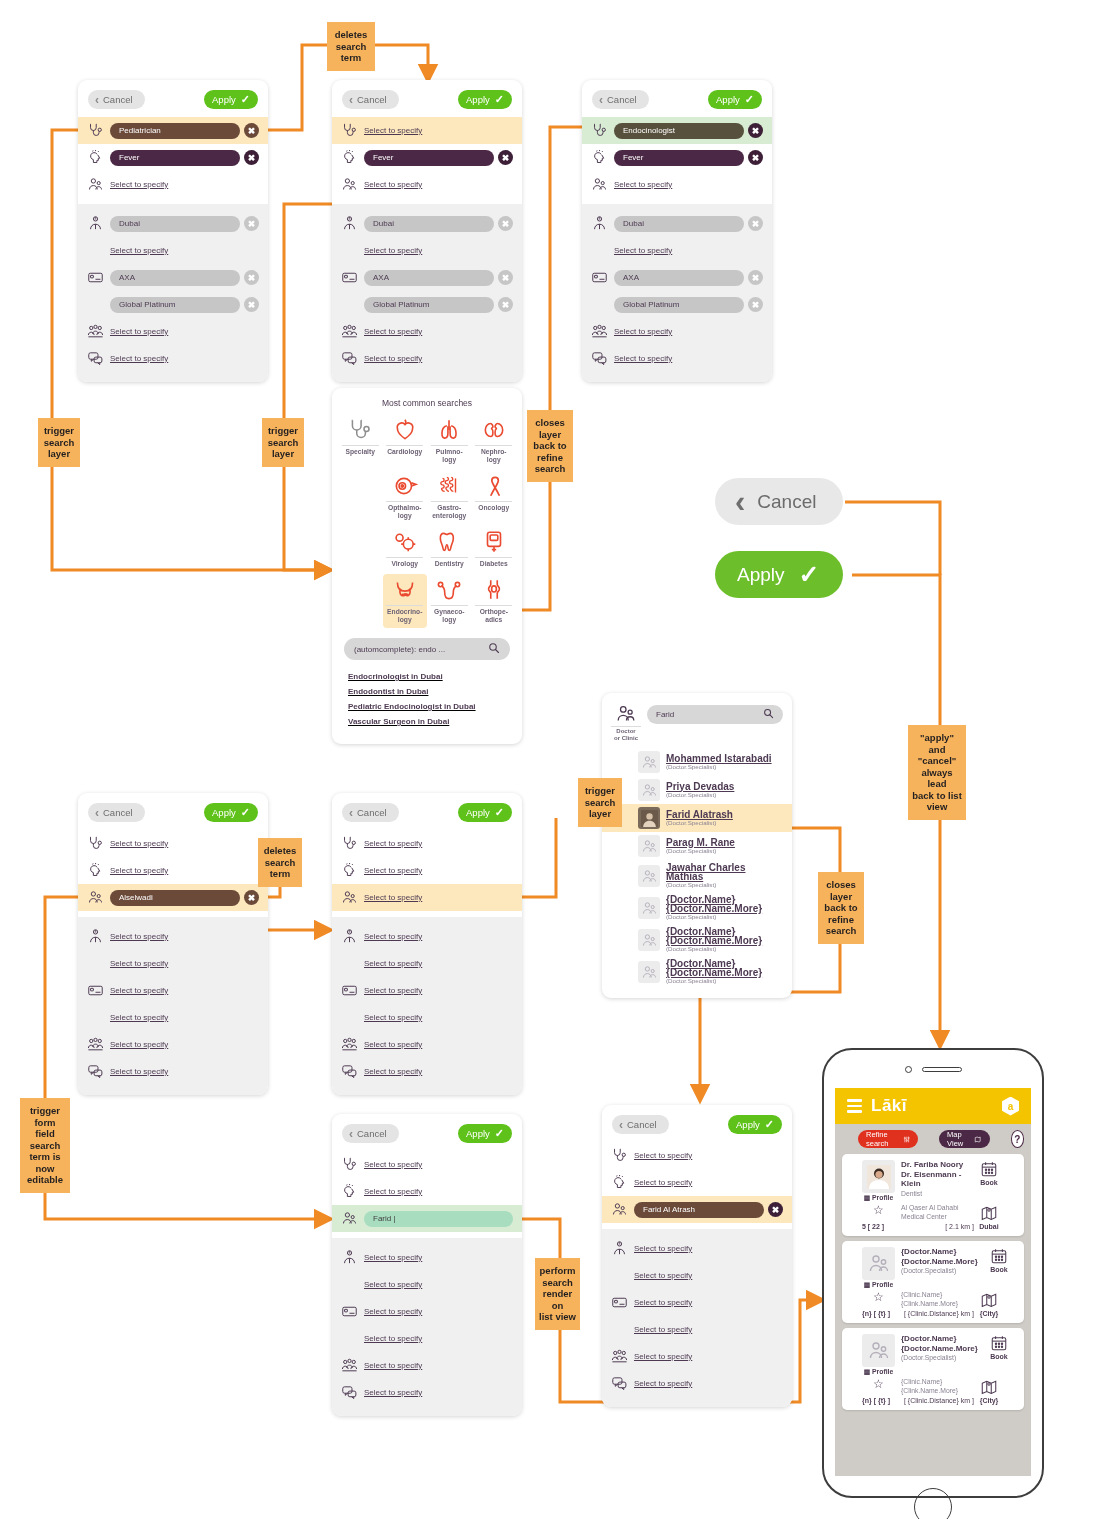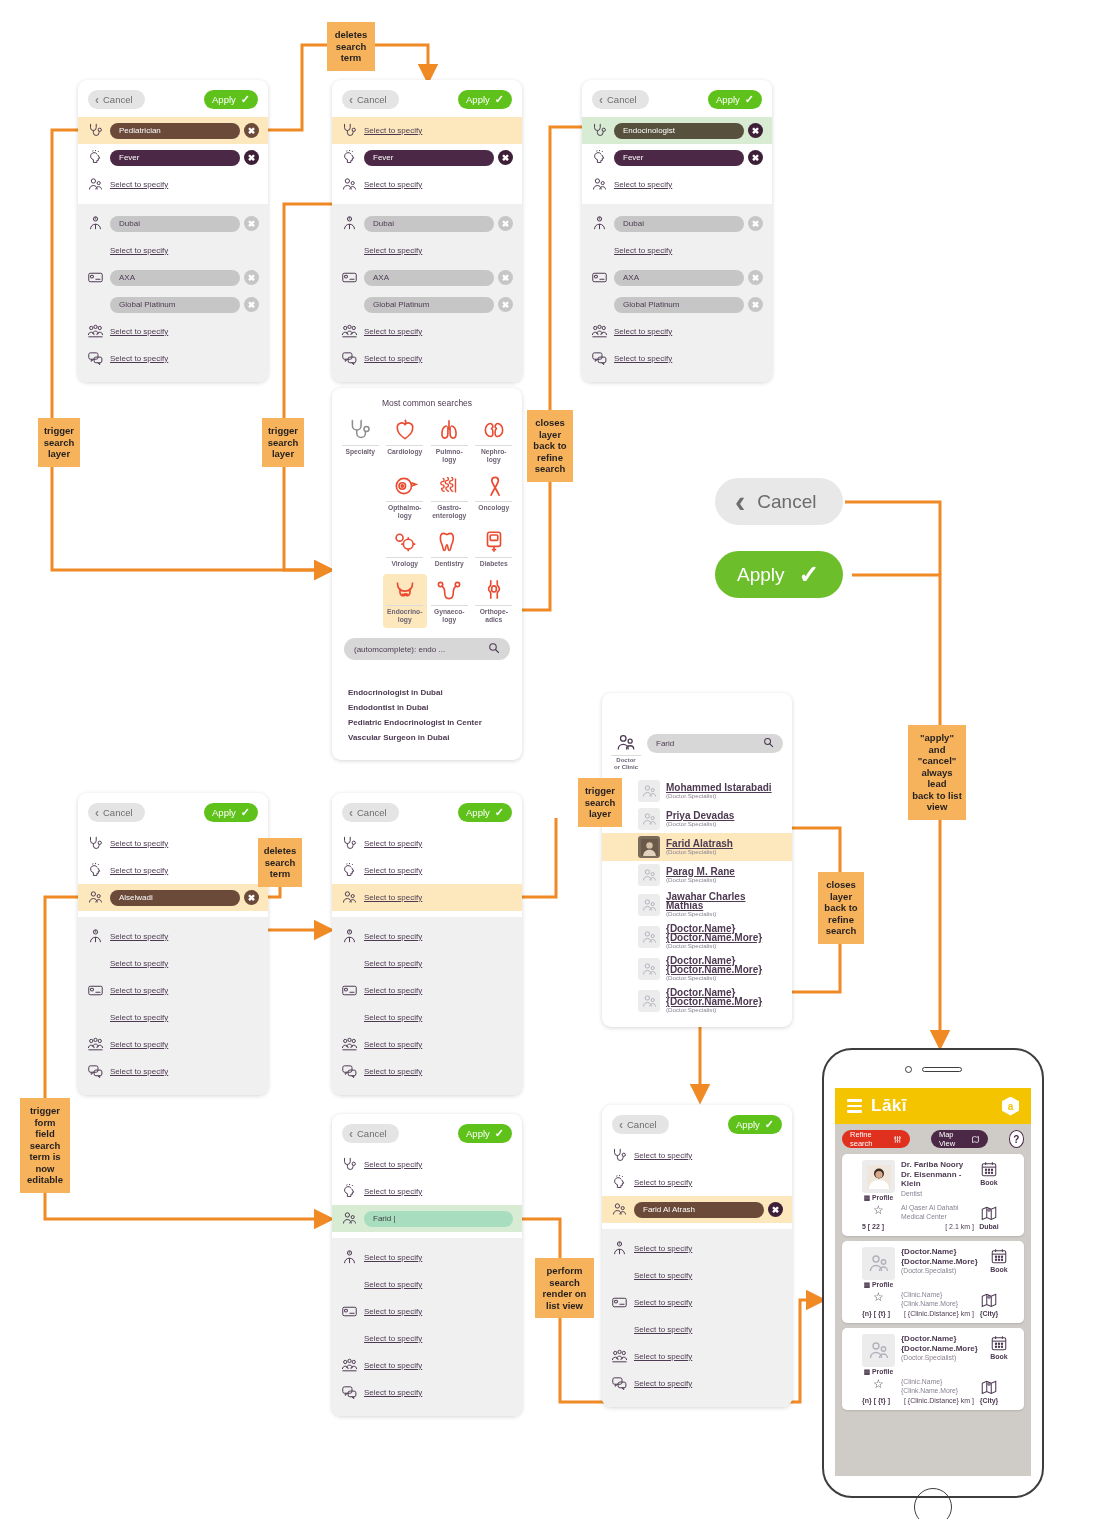--- a/index.html
+++ b/index.html
@@ -112,29 +112,29 @@
   .spec .glyph { width: 26px; height: 26px; display: flex; align-items: center; justify-content: center; }
   .spec .glyph svg { width: 100%; height: 100%; }
   .spec .nm { font-size: 6.7px; font-weight: bold; color: #6d6275; text-align: center; line-height: 8px;
               border-top: 1px solid #dcdcdc; padding-top: 2px; margin-top: 2px; width: 88%; }
   .spec.sel { background: #fde8bd; }
   .searchbar {
     margin: 10px 12px 0 12px; height: 22px; border-radius: 11px; background: #d7d7d7;
     display: flex; align-items: center; justify-content: space-between; padding: 0 10px;
     font-size: 8px; color: #4d3a52;
   }
-  .ac-list { padding: 28px 16px 0 16px; }
+  .ac-list { padding: 12px 16px 0 16px; text-decoration: underline; }
   .ac-list div { font-size: 8px; font-weight: bold; color: #4d3a52; margin-bottom: 6px; }
 
   
   .doc-panel {
     position: absolute; width: 190px; background: #ffffff; border-radius: 9px;
     box-shadow: 0 1px 4px rgba(0,0,0,.17); z-index: 20; padding: 10px 0 10px 0;
   }
-  .doc-head { display: flex; align-items: flex-start; gap: 6px; padding: 0 9px 6px 9px; margin-top: 29px; }
+  .doc-head { display: flex; align-items: flex-start; gap: 6px; padding: 0 9px 6px 9px; }
   .doc-head .cap { width: 30px; text-align: center; }
   .doc-head .cap .glyph { width: 22px; height: 22px; margin: 0 auto; color: #4d3a52; }
   .doc-head .cap .glyph svg { width: 100%; height: 100%; }
   .doc-head .cap .t { font-size: 6px; font-weight: bold; color: #6d6275; line-height: 7px;
                       border-top: 1px solid #dcdcdc; padding-top: 1px; margin-top: 1px; }
   .doc-search { flex: 1; height: 19px; border-radius: 10px; background: #d7d7d7;
                 display: flex; align-items: center; justify-content: space-between; padding: 0 9px;
                 font-size: 8px; color: #4d3a52; margin-top: 2px; }
   .doc-row { display: flex; align-items: center; gap: 6px; padding: 3px 9px 3px 36px; }
   .doc-row .av { width: 22px; height: 22px; border-radius: 3px; background: #ececec;
@@ -159,21 +159,21 @@
 
   .app-bar { height: 36px; background: #f5c400; display: flex; align-items: center; justify-content: space-between; padding: 0 12px; }
   .app-bar .brand { display: flex; align-items: center; gap: 9px; }
   .burger { display: flex; flex-direction: column; gap: 3px; }
   .burger i { display: block; width: 15px; height: 2.4px; background: #ffffff; border-radius: 1px; }
   .logo-txt { font-size: 17px; font-weight: bold; color: #ffffff; letter-spacing: .5px; }
   .hexa { width: 17px; height: 19px; background: #ffffff; display: flex; align-items: center; justify-content: center;
           clip-path: polygon(50% 0%, 100% 25%, 100% 75%, 50% 100%, 0% 75%, 0% 25%);
           color: #f5c400; font-size: 10px; font-weight: bold; }
   .map-strip { background: #cfcbc6; padding: 6px 7px 4px 7px; height: 100%; }
-  .ctrl-row { display: flex; align-items: center; gap: 21px; margin-bottom: 6px; }
+  .ctrl-row { display: flex; align-items: center; gap: 21px; margin-bottom: 6px; margin-left: 16px; }
   .chip-red { background: #e0301e; color: #ffffff; font-size: 7.5px; border-radius: 9px;
               height: 18px; display: flex; align-items: center; gap: 5px; padding: 0 8px; }
   .chip-plum { background: #4b2845; color: #ffffff; font-size: 7.5px; border-radius: 9px;
               height: 18px; display: flex; align-items: center; gap: 5px; padding: 0 8px; }
   .help-circ { width: 18px; height: 18px; border-radius: 50%; background: #ffffff; border: 1.5px solid #4b2845;
                display: flex; align-items: center; justify-content: center; color: #4b2845; font-size: 10px; font-weight: bold; }
   .dcard { background: #ffffff; border-radius: 5px; padding: 6px 20px; margin-bottom: 5px; box-shadow: 0 1px 2px rgba(0,0,0,.12); }
   .dcard-top { display: flex; gap: 6px; }
   .dcard .photo { width: 33px; height: 33px; border-radius: 3px; background: #ececec;
                   display: flex; align-items: center; justify-content: center; color: #b5b0bb; flex: 0 0 33px; overflow: hidden; }
@@ -246,21 +246,21 @@
 
   <div class="note" style="left:327px;top:22px;width:48px;">deletes<br>search<br>term</div>
   <div class="note" style="left:38px;top:418px;width:42px;">trigger<br>search<br>layer</div>
   <div class="note" style="left:262px;top:418px;width:42px;">trigger<br>search<br>layer</div>
   <div class="note" style="left:527px;top:410px;width:46px;">closes<br>layer<br>back to<br>refine<br>search</div>
   <div class="note" style="left:908px;top:725px;width:58px;">"apply"<br>and<br>"cancel"<br>always lead<br>back to  list<br>view</div>
   <div class="note" style="left:258px;top:838px;width:44px;">deletes<br>search<br>term</div>
   <div class="note" style="left:578px;top:778px;width:44px;">trigger<br>search<br>layer</div>
   <div class="note" style="left:818px;top:872px;width:46px;">closes<br>layer<br>back to<br>refine<br>search</div>
   <div class="note" style="left:20px;top:1098px;width:50px;">trigger<br>form<br>field<br>search<br>term is<br>now<br>editable</div>
-  <div class="note" style="left:535px;top:1258px;width:59px;">perform<br>search<br>render on<br>list view</div>
+  <div class="note" style="left:535px;top:1258px;width:45px;">perform<br>search<br>render on<br>list view</div>
 
   <div class="panel" style="left:78px;top:80px;">
       <div class="panel-head">
         <div class="btn-cancel">
           <span class="chev">‹</span>
           <span>Cancel</span>
         </div>
         <div class="btn-apply">
           <span>Apply</span>
           <span class="tick">✓</span>
@@ -1248,21 +1248,21 @@
       <span>
         <svg viewBox="0 0 24 24" width="12" height="12" fill="none" stroke="#4d3a52" stroke-width="2.2">
           <circle cx="10" cy="10" r="6.5"></circle>
             <line x1="15" y1="15" x2="21" y2="21" stroke-linecap="round"></line>
         </svg>
       </span>
     </div>
     <div class="ac-list" id="ac-list">
         <div>Endocrinologist in Dubai</div>
         <div>Endodontist in Dubai</div>
-        <div>Pediatric Endocrinologist in Center</div>
+        <div>Pediatric Endocinologist in Dubai</div>
         <div>Vascular Surgeon in Dubai</div>
       </div>
   </div>
 
   <div class="doc-panel" style="left:602px;top:693px;">
     <div class="doc-head">
       <div class="cap">
         <div class="glyph">
           <svg viewBox="0 0 24 24" fill="none" stroke="#4d3a52" stroke-width="1.4">
             <circle cx="9" cy="7" r="3"></circle>

